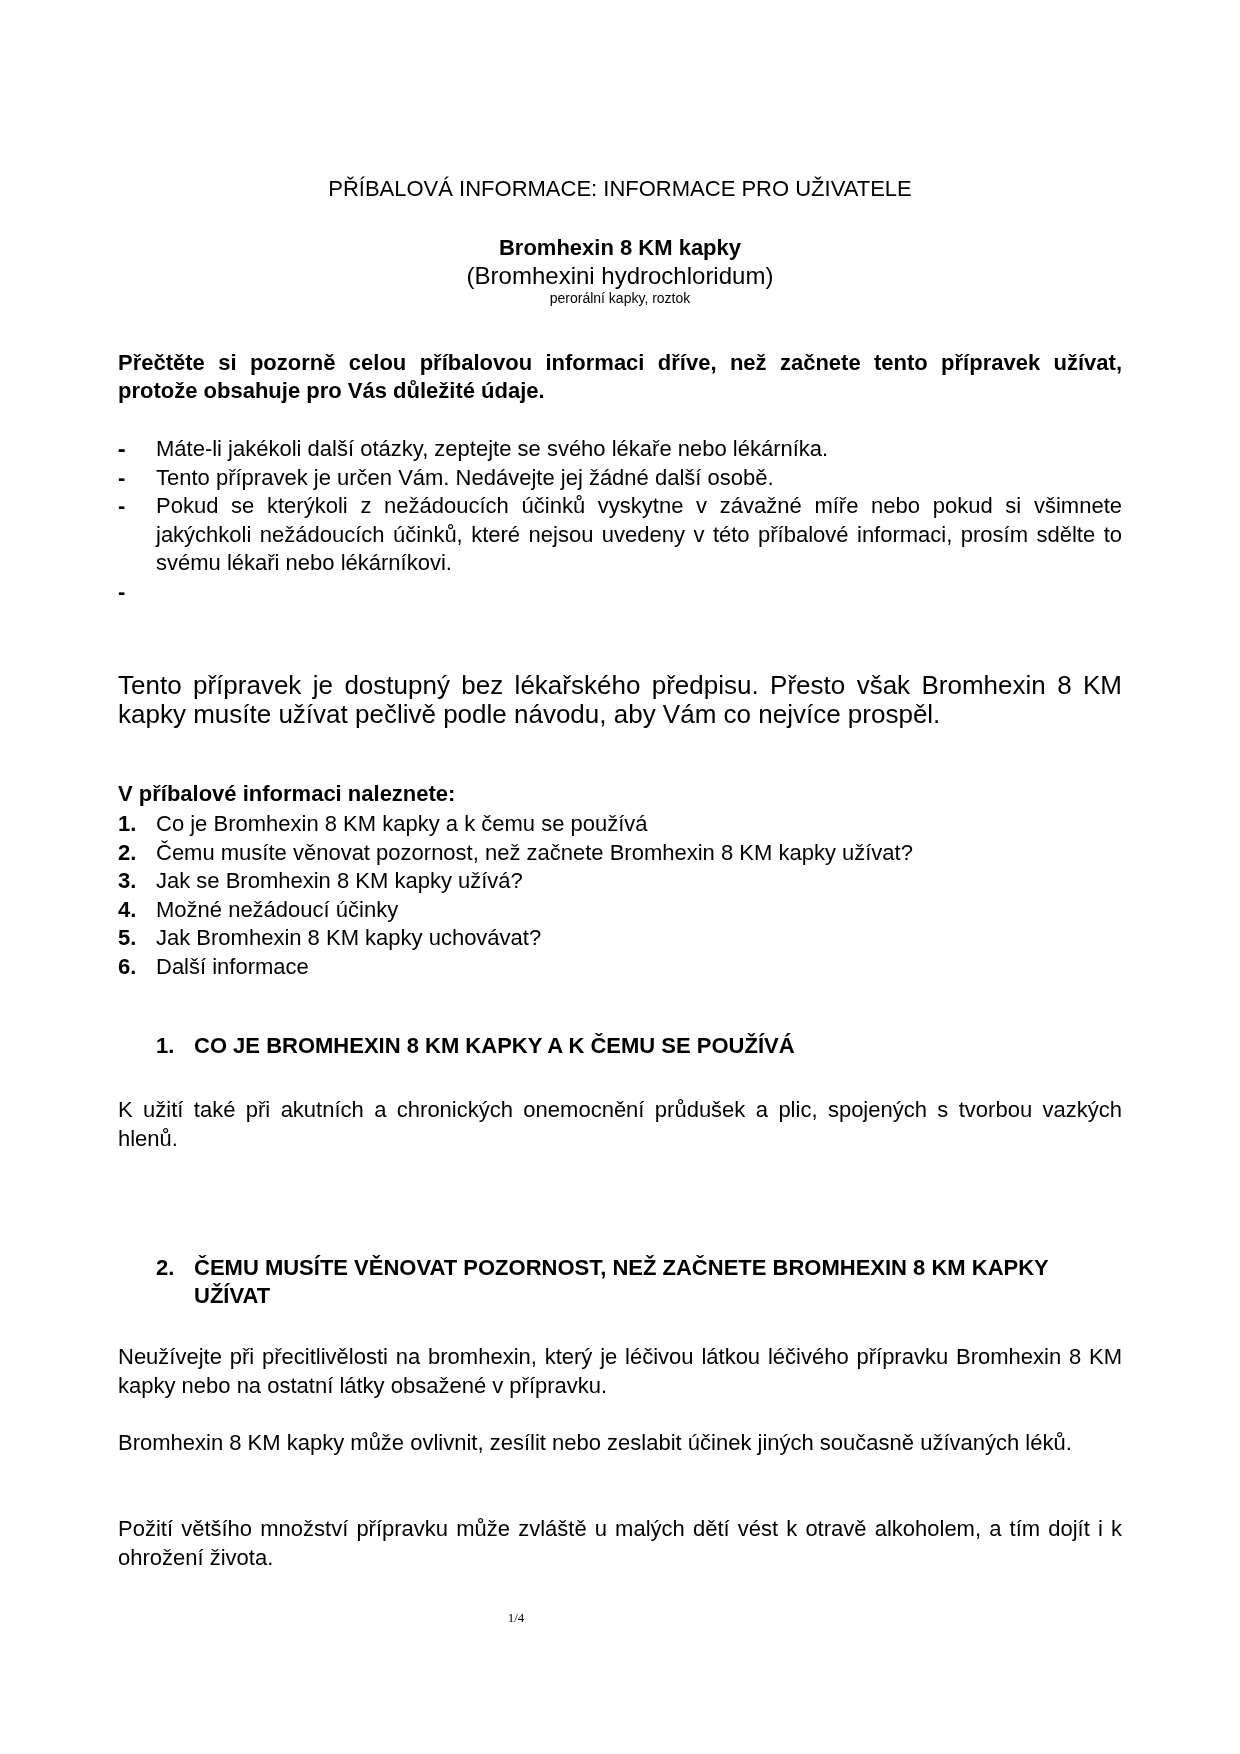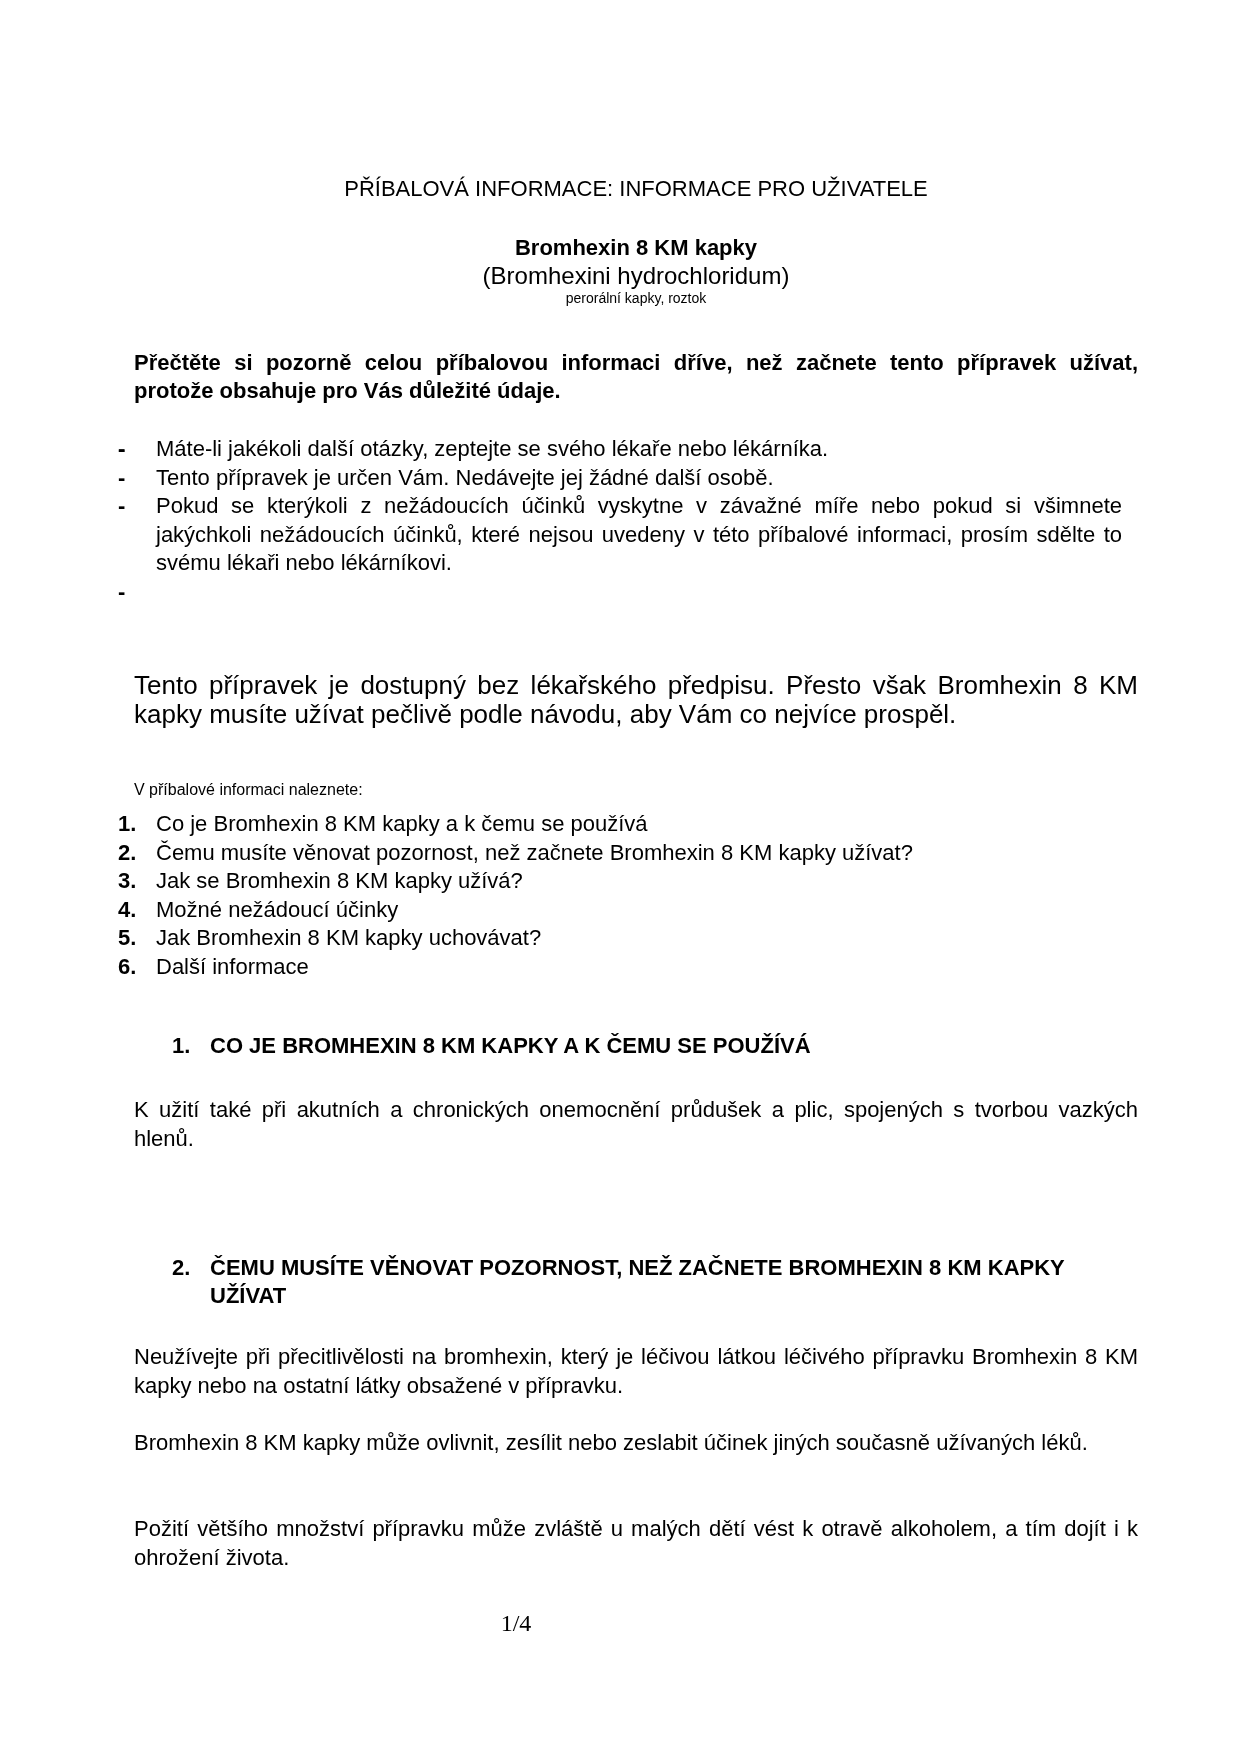--- a/index.html
+++ b/index.html
@@ -1,43 +1,43 @@
 <!DOCTYPE html>
 <html><head>
 <meta charset="utf-8">
 <style>
   html, body { margin: 0; padding: 0; background: #ffffff; }
   body { width: 1240px; height: 1754px; position: relative; overflow: hidden; color: #000; font-family: "Liberation Sans", sans-serif; }
   .page { position: absolute; left: 118px; top: 0; width: 1004px; }
-  .abs { position: absolute; margin-left: 16px; }
+  .abs { position: absolute; }
   .center { left: 0; width: 1004px; text-align: center; }
   .just { text-align: justify; text-align-last: left; }
   .title { top: 176px; font-size: 22px; }
   .prod-name { top: 235px; font-size: 22px; font-weight: bold; }
   .prod-sub1 { top: 262px; font-size: 24px; }
   .prod-sub2 { top: 290px; font-size: 14px; }
   .intro { top: 349px; left: 0; width: 1004px; font-size: 22px; line-height: 28px; font-weight: bold; }
   .bullets { top: 435px; left: 0; width: 1004px; margin: 0; padding: 0; list-style: none; }
   .bullets li { position: relative; padding-left: 38px; font-size: 22px; line-height: 28.5px; text-align: justify; text-align-last: left; }
   .bullets li .dash { position: absolute; left: 0; top: 0; font-weight: bold; }
   .p1 { top: 671px; left: 0; width: 1004px; font-size: 26px; line-height: 29px; }
-  .toc-head { top: 781px; left: 0; font-size: 16px; font-weight: normal; }
+  .toc-head { top: 781px; left: 0; font-size: 22px; font-weight: bold; }
   .toc { top: 810px; left: 0; width: 1004px; margin: 0; padding: 0; list-style: none; }
   .toc li { position: relative; padding-left: 38px; font-size: 22px; line-height: 28.5px; }
   .toc li .num { position: absolute; left: 0; top: 0; font-weight: bold; }
   .sec-head { left: 38px; width: 966px; font-size: 22px; font-weight: bold; line-height: 28px; }
   .sec-head .num { position: absolute; left: 0; }
   .sec-head .txt { display: block; padding-left: 38px; }
   .s1 { top: 1032px; }
   .s1p { top: 1095px; left: 0; width: 1004px; font-size: 22px; line-height: 29px; }
   .s2 { top: 1254px; }
   .s2p1 { top: 1342px; left: 0; width: 1004px; font-size: 22px; line-height: 29px; }
   .s2p2 { top: 1428px; left: 0; width: 1004px; font-size: 22px; line-height: 29px; }
   .s2p3 { top: 1514px; left: 0; width: 1004px; font-size: 22px; line-height: 29px; }
-  .footer { position: absolute; top: 1610px; left: 0; width: 1032px; text-align: center; font-family: "Liberation Serif", serif; font-size: 24px; }
+  .footer { position: absolute; top: 1610px; left: 0; width: 1032px; text-align: center; font-family: "Liberation Serif", serif; font-size: 13px; }
 </style>
 </head>
 <body>
 
 <div class="page">
 
   <div class="abs center title">PŘÍBALOVÁ INFORMACE: INFORMACE PRO UŽIVATELE</div>
   <div class="abs center prod-name">Bromhexin 8 KM kapky</div>
   <div class="abs center prod-sub1">(Bromhexini hydrochloridum)</div>
   <div class="abs center prod-sub2">perorální kapky, roztok</div>

